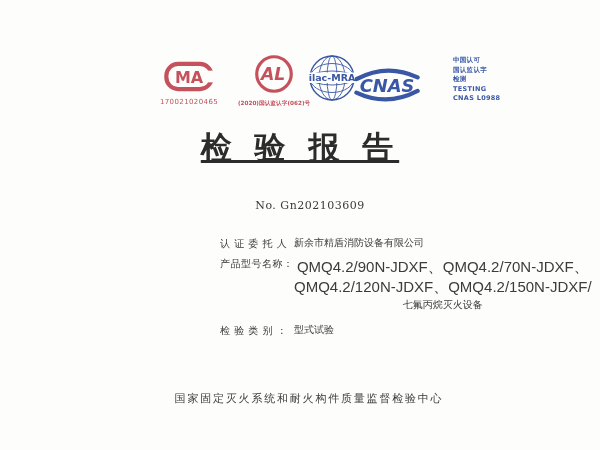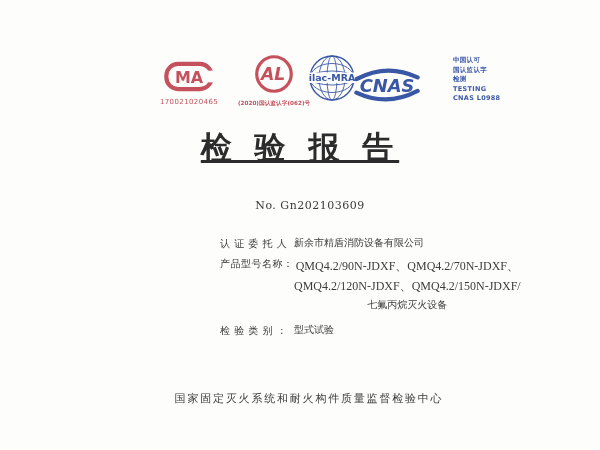--- a/index.html
+++ b/index.html
@@ -43,21 +43,21 @@
   .fields { position:absolute; left:220px; top:237px; width:340px; color:#3a3a3a; }
   .field-row { display:flex; align-items:flex-start; }
   .field-row.row-1 { margin-top:6px;text-align:center; }
   .field-row.row-2 { margin-top:8px; }
   .field-label {
     width:72px; flex:0 0 72px; font-size:10px; color:#3c3c3c;
     white-space:nowrap; letter-spacing:0.5px;
   }
   .field-value { font-size:10px; color:#3c3c3c; padding-left:2px; }
   .value-line { line-height:19.5px; white-space:nowrap;font-family:Liberation Mono, monospace; }
-  .value-line.latin { font-family:Liberation Serif, serif; font-size:12px; }
+  .value-line.latin { font-family:Liberation Sans, sans-serif; font-size:15px; }
   .row-0 .value-line, .row-2 .value-line { line-height:13px; }
 
   
   .footer {
     position:absolute; top:391px; left:0; width:600px; text-align:center;
     font-size:11px; color:#3a3a3a; letter-spacing:1.8px; font-weight:500;padding-left:18px;
   }
 </style>
 </head>
 <body>

